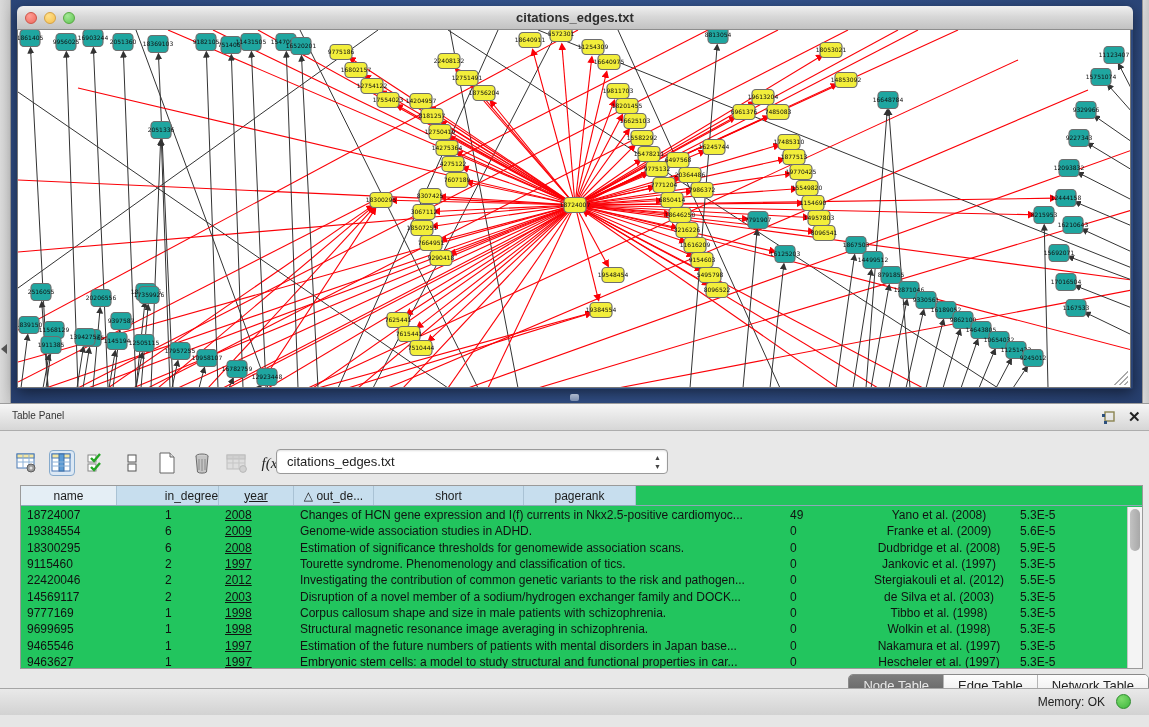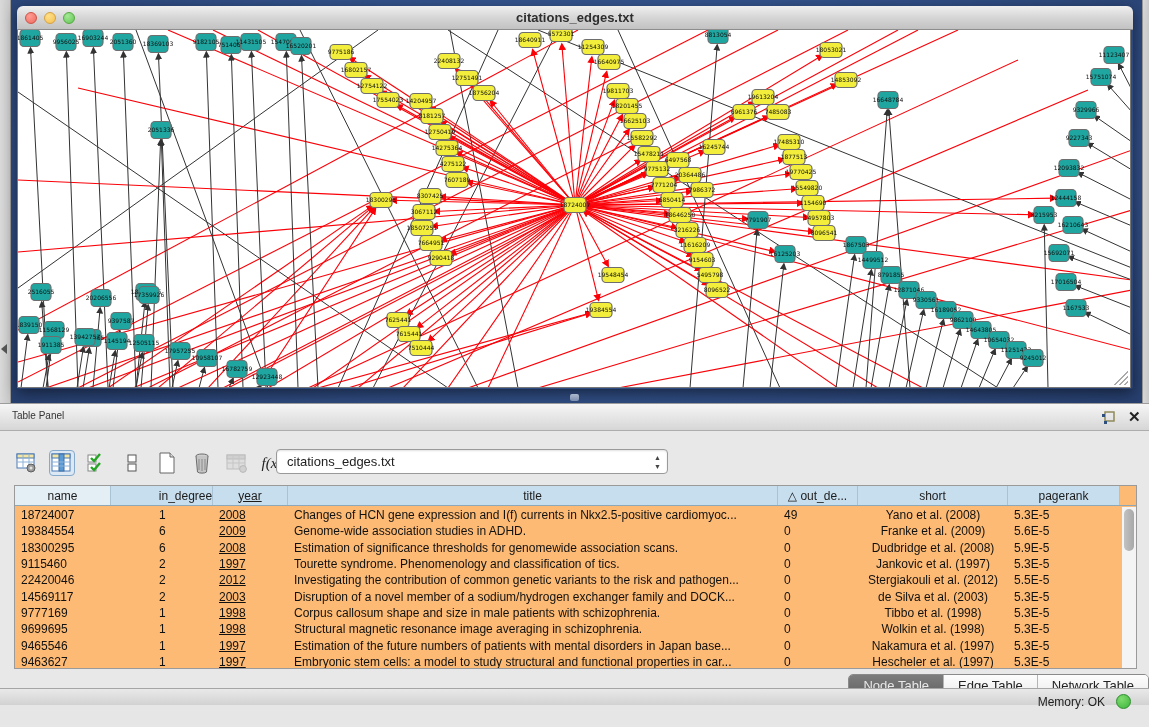--- a/index.html
+++ b/index.html
@@ -45,42 +45,42 @@
 
   .toolbar { position:absolute; left:14px; top:44px; height:32px; display:flex; align-items:center; gap:9px; }
   .tbtn { width:26px; height:26px; display:flex; align-items:center; justify-content:center; border-radius:4px; }
   .tbtn.pressed { border:1px solid #86aacc; background:#dce8f4; }
   .fx { font-family:"Liberation Serif", serif; font-style:italic; font-size:15px; color:#222; }
   .net-select { position:absolute; left:276px; top:46px; width:392px; height:25px; background:#fff;
     border:1px solid #9a9a9a; border-radius:4px; font-size:13px; color:#222; display:flex; align-items:center;
     padding-left:10px; box-shadow:inset 0 1px 2px rgba(0,0,0,.12); }
   .net-select .stepper { position:absolute; right:6px; top:3px; font-size:7px; line-height:9px; color:#444; text-align:center; }
 
-  .tbl { position:absolute; left:14px; top:82px; width:1123px; height:184px; background:#fdba74; border:1px solid #9a9a9a; }
+  .tbl { position:absolute; left:20px; top:82px; width:1123px; height:184px; background:#22c55e; border:1px solid #9a9a9a; }
   .tbl-hdr { display:flex; height:20px; border-bottom:1px solid #8fa8b8; }
   .hcell { background:#c7deee; border-right:1px solid #a9c2d4; font-size:12px; color:#1c1c1c;
     display:flex; align-items:center; justify-content:center; overflow:hidden; white-space:nowrap; }
   .hcell.first { background:#e4eef5; }
   .rows { position:absolute; left:0; top:21px; right:15px; bottom:0; overflow:hidden; }
   .trow { display:flex; height:16.3px; font-size:12px; color:#111; }
   .tcell { padding-left:6px; overflow:hidden; white-space:nowrap; display:flex; align-items:center; }
   .tcell.center { justify-content:center; padding-left:0;text-align:center; }
   .c0{width:96px;} .c1{width:102px;padding-left:48px;} .c2{width:75px;text-decoration:underline;} .c3{width:490px;} .c4{width:80px;} .c5{width:150px;} .c6{width:112px;}
   .vscroll { position:absolute; right:0; top:21px; bottom:0; width:15px; background:#f4f4f4; border-left:1px solid #c6c6c6; }
   .vthumb { position:absolute; left:2px; top:2px; width:10px; height:42px; background:linear-gradient(90deg,#c2c2c2,#a8a8a8); border-radius:5px; }
 
   .tabs { position:absolute; left:0; right:0; top:271px; display:flex; justify-content:flex-end; }
   .seg { display:flex; border:1px solid #8a8a8a; border-radius:5px; overflow:hidden;
     box-shadow:0 1px 1px rgba(255,255,255,.7); }
   .seg-btn { padding:3px 14px; font-size:13px; background:linear-gradient(180deg,#fdfdfd,#ececec);
     color:#222; border-right:1px solid #b5b5b5; cursor:pointer; }
   .seg-btn:last-child { border-right:none; }
   .seg-btn.sel { background:linear-gradient(180deg,#7d7d7d,#636363); color:#e9e9e9; }
 
-  .status-bar { position:absolute; left:0; top:688px; width:1149px; height:17px;
+  .status-bar { position:absolute; left:0; top:688px; width:1149px; height:27px;
     background:linear-gradient(180deg,#e9e9e9,#d2d2d2); border-top:1px solid #a5a5a5; }
   .mem { position:absolute; right:44px; top:6px; font-size:12px; color:#222; }
   .mem-dot { position:absolute; right:18px; top:5px; width:15px; height:15px; border-radius:50%;
     background:radial-gradient(circle at 35% 30%, #7fdc6e, #3cb53c); border:1px solid #2d8c2d; }
 
   .icon-svg { display:block; }
 </style>
 </head>
 <body>
 
@@ -587,21 +587,20 @@
   <div class="net-select">
     <span>citations_edges.txt</span>
     <span class="stepper">▲<br>▼</span>
   </div>
 
   <div class="tbl">
     <div class="tbl-hdr">
         <div class="hcell c0 first">name</div>
         <div class="hcell c1">in_degree</div>
         <div class="hcell c2">year</div>
-        <div class="hcell c3">title</div>
         <div class="hcell c4">△ out_de...</div>
         <div class="hcell c5">short</div>
         <div class="hcell c6">pagerank</div>
       </div>
     <div class="rows">
         <div class="trow">
           <div class="tcell c0">18724007</div>
           <div class="tcell c1">1</div>
           <div class="tcell c2">2008</div>
           <div class="tcell c3">Changes of HCN gene expression and I(f) currents in Nkx2.5-positive cardiomyoc...</div>

